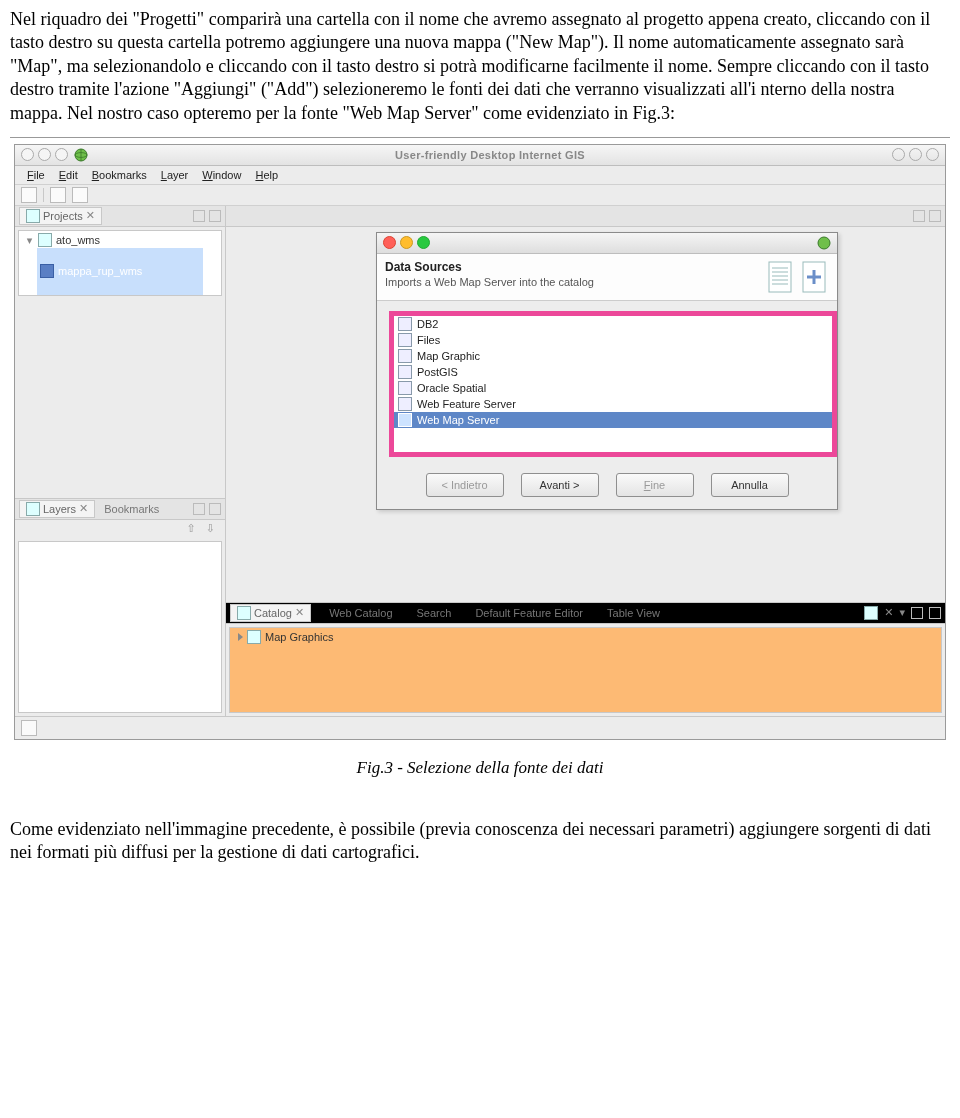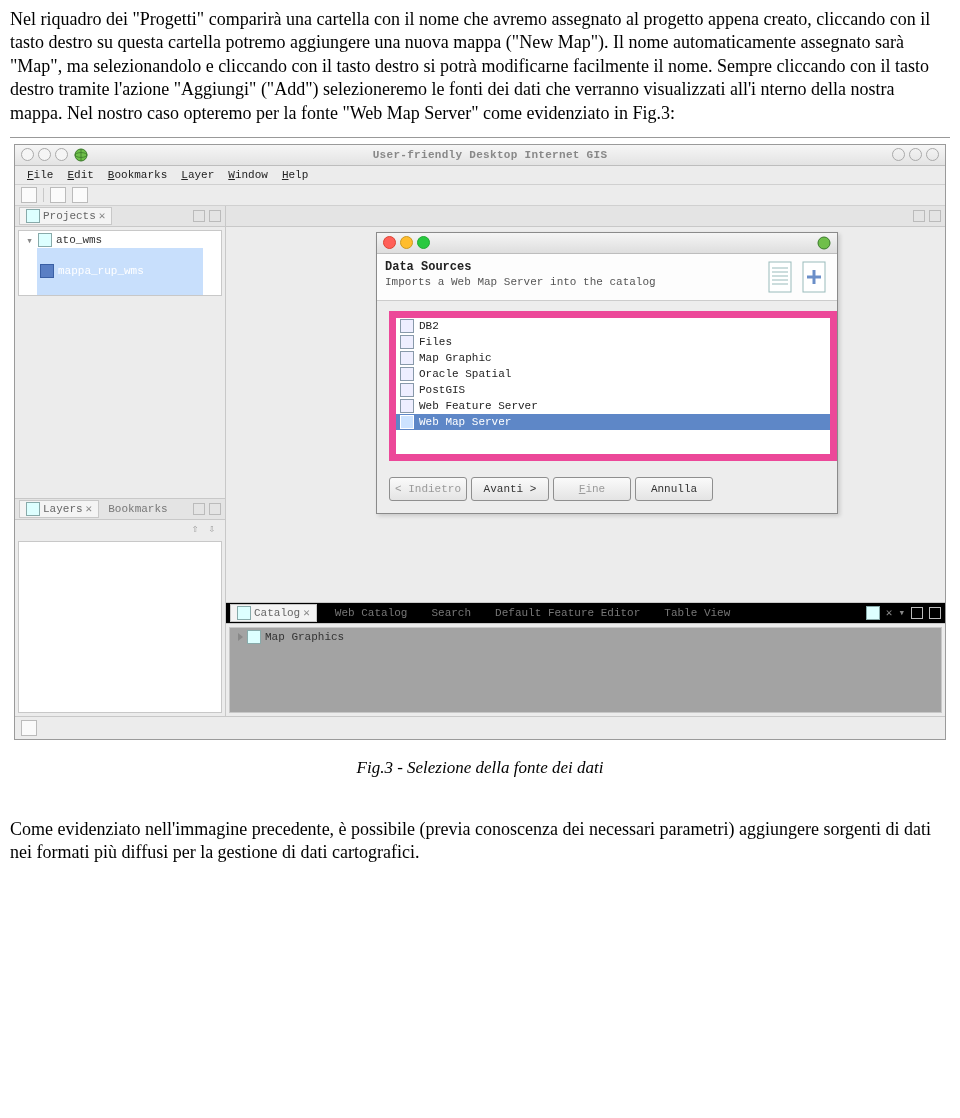--- a/index.html
+++ b/index.html
@@ -3,21 +3,21 @@
 <meta charset="utf-8">
 <style>
   body{margin:0;font-family:"Times New Roman",serif;font-size:18px;color:#000;background:#fff;width:960px}
   .page{padding:8px 10px 10px 10px}
   .para{line-height:1.3;margin:0 0 8px 0}
   .italic{}
   .caption{font-style:italic;text-align:center;margin:18px 0 40px 0;font-size:17px}
   hr.sep{border:none;border-top:1px solid #999;margin:12px 0 6px 0}
 
   
-  .appwin{font-family:Liberation Mono, monospace;font-size:11px;color:#222;
+  .appwin{font-family:Liberation Sans, sans-serif;font-size:11px;color:#222;
     border:1px solid #9a9a9a;background:#ececec;margin:6px 4px 0 4px}
   .titlebar{display:flex;align-items:center;height:20px;background:linear-gradient(#f6f6f6,#e3e3e3);border-bottom:1px solid #bdbdbd;padding:0 6px;gap:6px}
   .tb-left{display:flex;gap:4px}
   .mac-dot{width:11px;height:11px;border-radius:50%;border:1px solid #aaa;background:#f5f5f5}
   .tb-title{flex:1;text-align:center;color:#888;font-weight:bold;letter-spacing:.3px}
   .tb-right{display:flex;gap:4px}
   .tb-icon{width:11px;height:11px;border:1px solid #aaa;border-radius:50%}
   .menubar{height:18px;background:#ececec;display:flex;align-items:center;padding-left:6px;gap:2px;border-bottom:1px solid #d0d0d0}
   .menubar span{padding:2px 6px;cursor:default}
   .menubar span:first-letter{text-decoration:underline}
@@ -53,32 +53,32 @@
   .dlg-title .mac .mac-dot:nth-child(1){background:#ff6059;border-color:#d43}
   .dlg-title .mac .mac-dot:nth-child(2){background:#ffbd2e;border-color:#c92}
   .dlg-title .mac .mac-dot:nth-child(3){background:#28c93f;border-color:#2a3}
   .dlg-title-text{flex:1;text-align:center;color:#888;font-size:10px}
   .dlg-header{background:#fdfdfd;border-bottom:1px solid #ccc;padding:6px 8px;display:flex;align-items:flex-start}
   .dlg-header-text{flex:1}
   .dlg-header-text .h1{font-weight:bold;font-size:12px;margin-bottom:2px}
   .dlg-header-text .h2{font-size:11px;color:#555}
   .dlg-banner{display:flex;gap:6px;align-items:center}
   .dlg-banner svg{display:block}
-  .dlg-list{background:#fff;border:7px solid #ec4899;margin:10px 0 6px 12px;height:136px;overflow:hidden}
+  .dlg-list{background:#fff;border:5px solid #ec4899;margin:10px 0 6px 12px;height:136px;overflow:hidden}
   .ds-row{display:flex;align-items:center;gap:5px;height:16px;padding:0 4px}
   .ds-row.sel{background:#5e87c7;color:#fff}
   .ds-ico{width:12px;height:12px;border:1px solid #89a;background:#eef}
-  .dlg-btns{display:flex;justify-content:flex-start;gap:4px;padding:10px 12px 12px}
+  .dlg-btns{display:flex;justify-content:center;gap:17px;padding:10px 12px 12px}
   .btn{min-width:76px;height:22px;border:1px solid #8f8f8f;background:linear-gradient(#fafafa,#e4e4e4);border-radius:3px;display:flex;align-items:center;justify-content:center;font-size:11px;color:#333}
   .btn.disabled{color:#9a9a9a}
   .btn .ul{text-decoration:underline}
 
   .bottom-panel{border-top:1px solid #c8c8c8;margin-top:auto}
   .bottom-tabs{height:20px;display:flex;align-items:center;gap:12px;padding:0 4px;background:#000000;border-bottom:1px solid #c8c8c8}
-  .bottom-body{height:80px;background:#a3a3a3;border:1px solid #c8c8c8;margin:3px;padding:2px 4px}
+  .bottom-body{height:80px;background:#fdba74;border:1px solid #c8c8c8;margin:3px;padding:2px 4px}
   .bottom-right{margin-left:auto;display:flex;gap:6px;align-items:center}
 
   .statusbar{height:22px;border-top:1px solid #c8c8c8;display:flex;align-items:center;padding:0 6px}
   .status-box{width:14px;height:14px;border:1px solid #bbb;background:#fafafa}
   .status-right{margin-left:auto;width:200px;height:4px;}
 
   .tri{display:inline-block;width:0;height:0;border-top:4px solid transparent;border-bottom:4px solid transparent;border-left:5px solid #888}
 </style>
 </head>
 <body>
@@ -227,25 +227,25 @@
           <div class="ds-row">
                 <span class="ds-ico"></span>
                 <span>Files</span>
               </div>
           <div class="ds-row">
                 <span class="ds-ico"></span>
                 <span>Map Graphic</span>
               </div>
           <div class="ds-row">
                 <span class="ds-ico"></span>
+                <span>PostGIS</span>
+              </div>
+          <div class="ds-row">
+                <span class="ds-ico"></span>
                 <span>Oracle Spatial</span>
-              </div>
-          <div class="ds-row">
-                <span class="ds-ico"></span>
-                <span>PostGIS</span>
               </div>
           <div class="ds-row">
                 <span class="ds-ico"></span>
                 <span>Web Feature Server</span>
               </div>
           <div class="ds-row sel">
                 <span class="ds-ico" style="background:#cde3ff;border-color:#fff"></span>
                 <span>Web Map Server</span>
               </div>
         </div>

